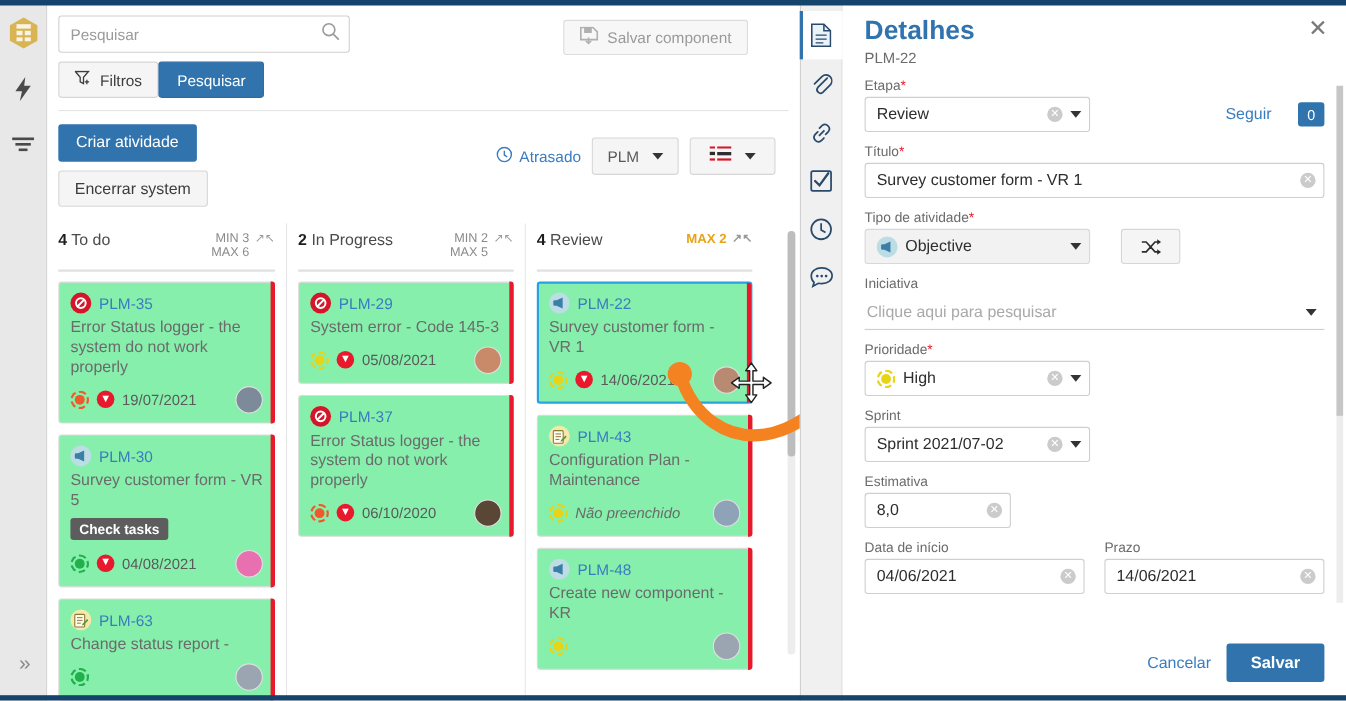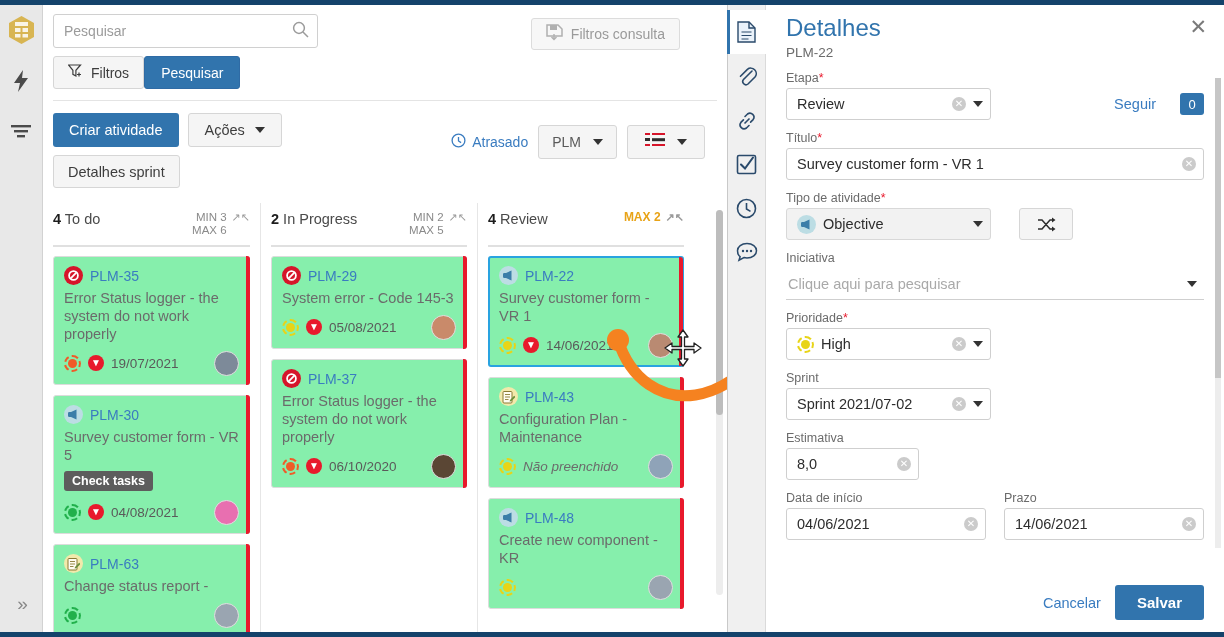--- a/index.html
+++ b/index.html
@@ -215,21 +215,21 @@
   }
   .drail-ico.active { background: #fff; }
   .drail-ico.active::before {
     content: ""; position: absolute; left: 0; top: 0; bottom: 0; width: 3px;
     background: #3174ad;
   }
   .detail-panel {
     width: 458px; flex: 0 0 458px; background: #fff; position: relative;
     padding: 14px 20px 0 20px; height: 637px; overflow: hidden;
   }
-  .dp-title { color: #3174ad; font-size: 24px; font-weight: normal; }
+  .dp-title { color: #3174ad; font-size: 24px; font-weight: bold; }
   .dp-sub { color: #6b6b6b; font-size: 13.5px; margin-top: 3px; }
   .dp-close {
     position: absolute; top: 16px; right: 17px; font-size: 21px; color: #7a7a7a;
     cursor: pointer; line-height: 1; font-weight: 300;
   }
   .fld { margin-top: 11px; }
   .flabel { font-size: 12.5px; color: #6b6b6b; margin-bottom: 3px; }
   .flabel .req { color: #e8192c; }
   .fctl {
     height: 32px; border: 1px solid #cfcfcf; border-radius: 3px; background: #fff;
@@ -331,44 +331,40 @@
     </div>
 
     <div class="save-query">
       <span>
         <svg width="17" height="17" viewBox="0 0 17 17">
             <path d="M1 1h11l4 4v7H1z" fill="none" stroke="#b0b0b0" stroke-width="1.5"></path>
             <rect x="4" y="1" width="7" height="5" fill="#b0b0b0"></rect>
             <path d="M8 10v5M5.5 13 8 15.5 10.5 13" stroke="#b0b0b0" stroke-width="1.4" fill="none"></path>
           </svg>
       </span>
-      <span>Filtros consulta</span>
+      <span>Salvar component</span>
     </div>
 
     <div class="filter-row">
       <div class="btn-filtros">
         <span>
           <svg width="15" height="14" viewBox="0 0 15 14">
               <path d="M0.5 1h12l-4.6 5.3V12l-3-1.6V6.3z" fill="none" stroke="#3d3d3d" stroke-width="1.2"></path>
               <path d="M11 8.5v4M9 10.5h4" stroke="#3d3d3d" stroke-width="1.2"></path>
             </svg>
         </span>
         <span>Filtros</span>
       </div>
       <div class="btn-primary">Pesquisar</div>
     </div>
 
     <div class="divider"></div>
 
     <div class="action-row">
       <button class="btn-create">Criar atividade</button>
-      <div class="btn-grey">
-        <span>Ações</span>
-        <span class="caret"></span>
-      </div>
 
       <div class="right-actions">
         <div class="atrasado">
           <span>
             <svg width="15" height="15" viewBox="0 0 15 15">
                 <circle cx="7.5" cy="7.5" r="6.4" fill="none" stroke="#3a7cc0" stroke-width="1.3"></circle>
                 <path d="M7.5 4v4l2.6 1.6" stroke="#3a7cc0" stroke-width="1.3" fill="none"></path>
               </svg>
           </span>
           <span>Atrasado</span>
@@ -386,21 +382,21 @@
                 <rect x="7" y="5.2" width="13" height="3" fill="#2d2d2d"></rect>
               <rect x="0" y="11" width="5" height="2" fill="#d6152a"></rect>
                 <rect x="7" y="11" width="13" height="2" fill="#d6152a"></rect>
             </svg>
           </span>
           <span class="caret"></span>
         </div>
       </div>
     </div>
 
-    <button class="btn-encerrar">Detalhes sprint</button>
+    <button class="btn-encerrar">Encerrar system</button>
 
     
     <div class="kanban" id="kanban">
         <div class="column">
           <div class="col-head">
             <div class="col-title"><b>4</b> To do</div>
             <div class="col-limits">
               <div>
                 <div>MIN 3</div>
                 <div>MAX 6</div>

